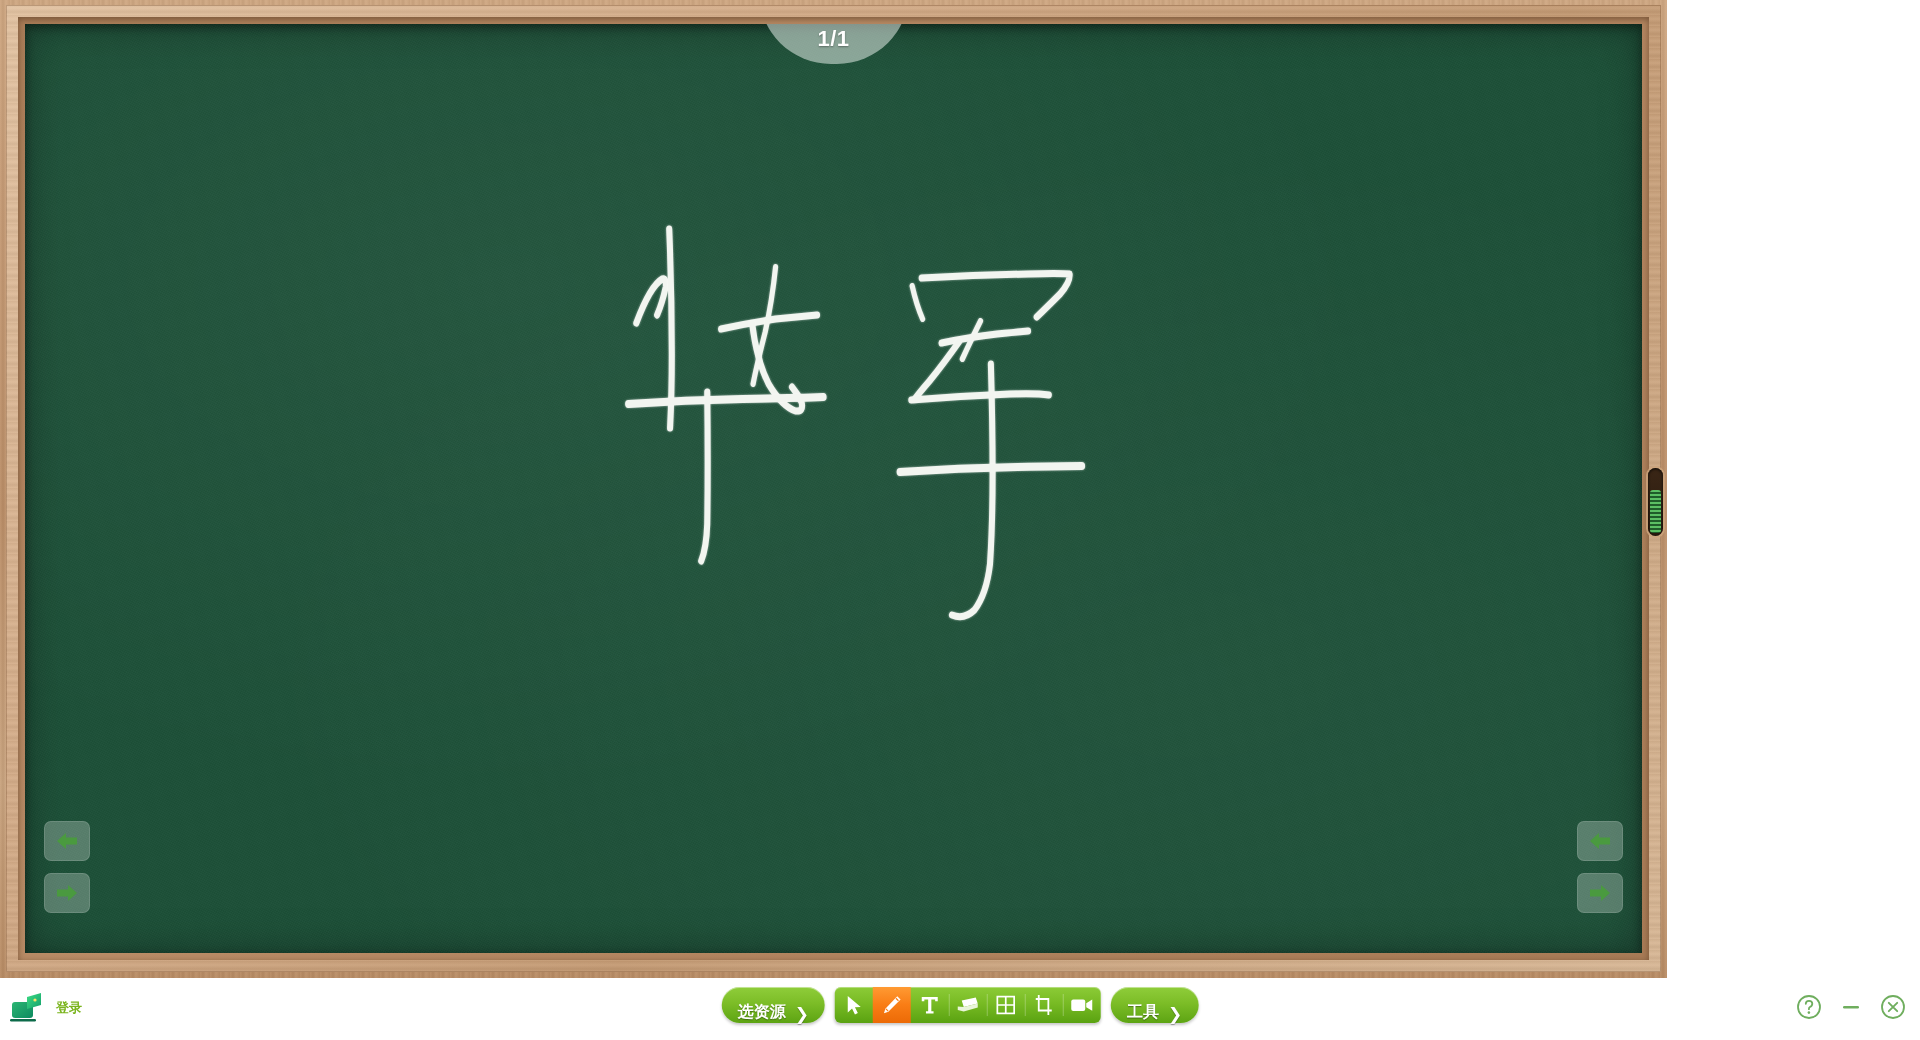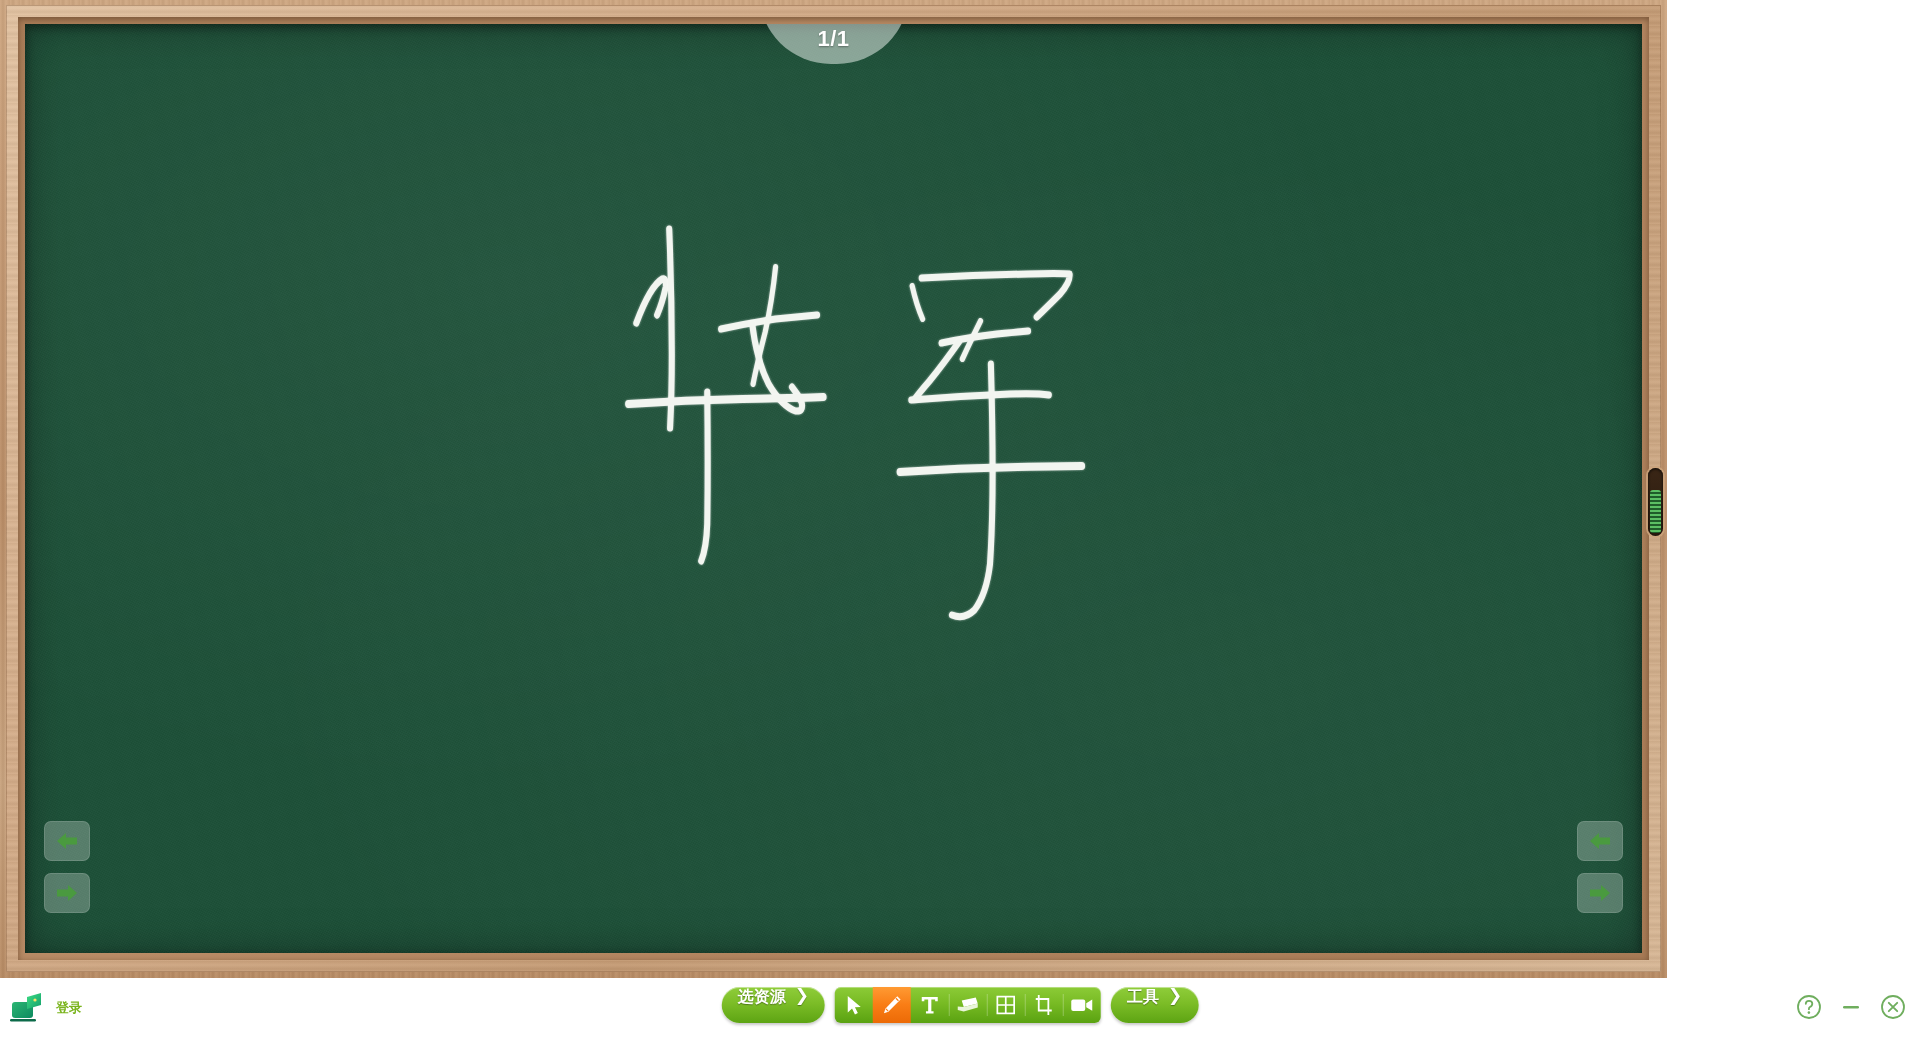--- a/index.html
+++ b/index.html
@@ -119,21 +119,21 @@
 
   
   .toolbar{
     position:absolute;left:50%;transform:translateX(-50%);
     top:9px;display:flex;align-items:center;gap:10px;
   }
   .pill{
     height:36px;padding:0 16px;border-radius:19px;
     background:linear-gradient(180deg,#8fcd3a 0%,#7cbd27 45%,#5da413 100%);
     box-shadow:0 2px 3px rgba(0,0,0,.22), inset 0 1px 0 rgba(255,255,255,.45);
-    display:flex;align-items:flex-start;gap:9px;cursor:pointer;
+    display:flex;align-items:flex-end;gap:9px;cursor:pointer;
     box-sizing:border-box;
   }
   .pill .label{
     color:#ffffff;font-size:16px;font-weight:bold;
     text-shadow:0 1px 1px rgba(0,0,0,.35);
     font-family:"DejaVu Sans","Liberation Sans",sans-serif;
   }
   .pill .chev{
     color:#ffffff;font-size:17px;font-weight:bold;line-height:1;
     text-shadow:0 1px 1px rgba(0,0,0,.35);

